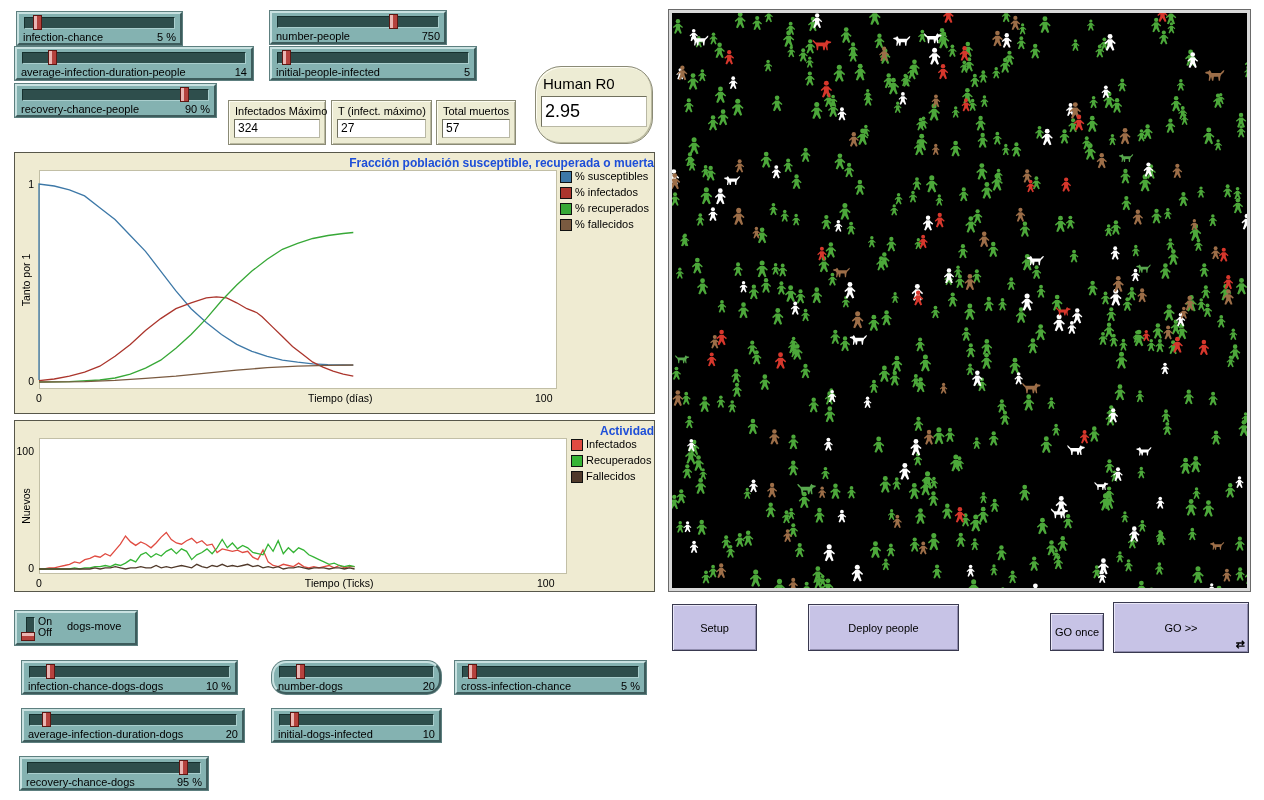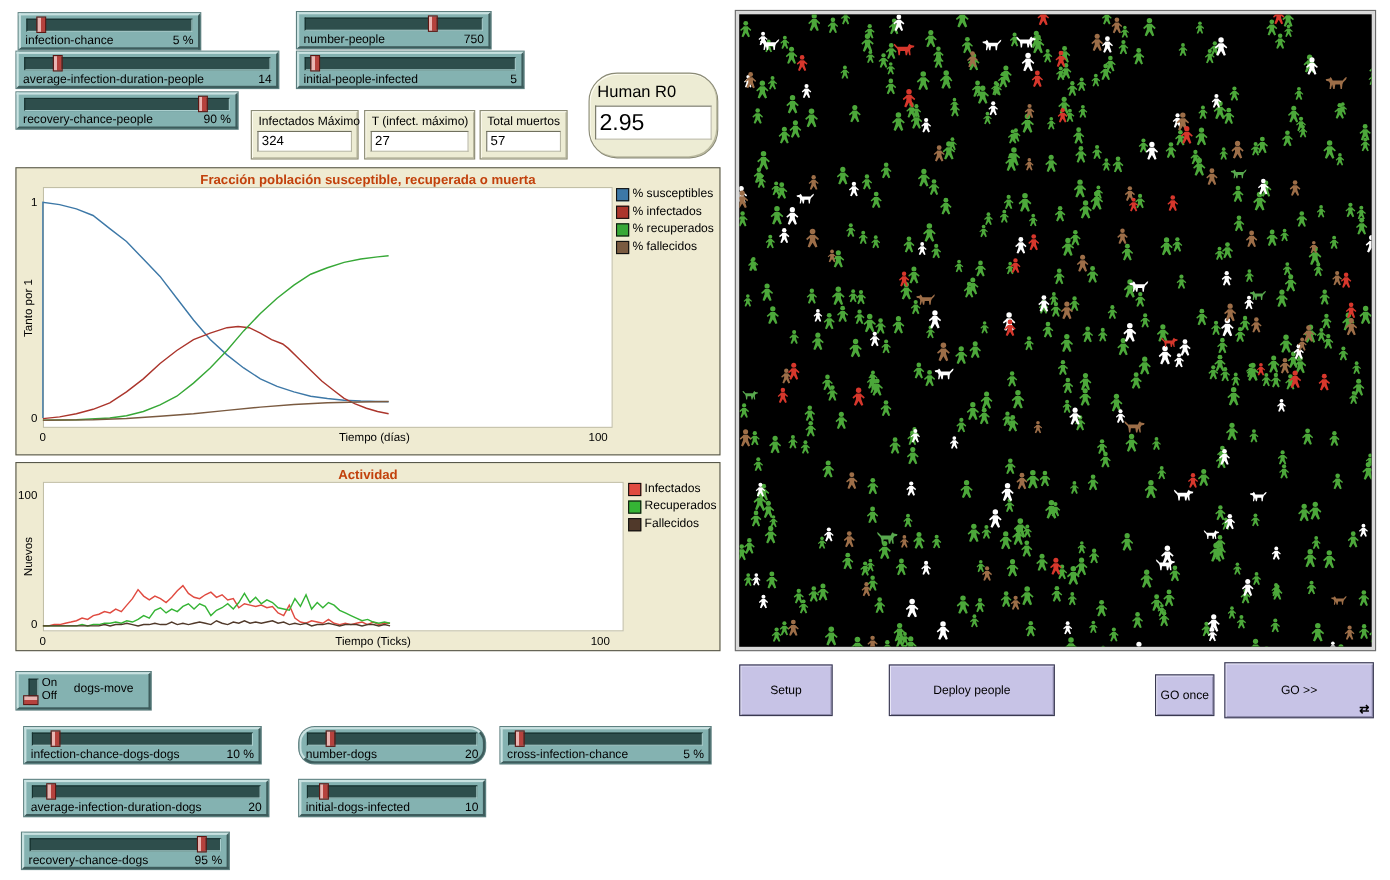--- a/index.html
+++ b/index.html
@@ -22,26 +22,26 @@
     font-size:11px;color:#000;line-height:13px;}
 
   
   .monitor{position:absolute;box-sizing:border-box;background:#edecd4;
     border:1px solid #8a8a76;box-shadow:inset 1px 1px 0 #fdfcf0,inset -1px -1px 0 #b9b89e;
     padding:4px 5px 0 5px;}
   .mtitle{font-size:11px;color:#000;margin:0 0 2px 1px;white-space:nowrap;}
   .mvalue{background:#fff;border:1px solid #b9b8a4;border-top-color:#70705e;border-left-color:#70705e;
     font-size:12px;color:#000;padding:1px 3px;height:15px;line-height:15px;}
   .monitor.large .mtitle{font-size:15px;margin:4px 0 4px 2px;}
-  .monitor.large .mvalue{font-size:21px;height:27px;line-height:27px;}
+  .monitor.large .mvalue{font-size:18px;height:27px;line-height:27px;}
 
   
   .plot{position:absolute;box-sizing:border-box;background:#efebd2;border:1px solid #57574a;}
-  .ptitle{position:absolute;left:0;top:3px;width:100%;text-align:center;
-    font-size:12px;font-weight:bold;color:#c2410c;}
+  .ptitle{position:absolute;left:0;top:3px;width:100%;text-align:right;
+    font-size:12px;font-weight:bold;color:#1d4ed8;}
   .parea{position:absolute;background:#ffffff;border:1px solid #c2bfa6;box-sizing:border-box;}
   .atext{position:absolute;font-size:10.5px;color:#000;white-space:nowrap;}
   .ytick{text-align:right;}
   .xlab{width:160px;text-align:right;}
   .ylab{position:absolute;font-size:10.5px;color:#000;white-space:nowrap;
     transform:translate(-50%,-50%) rotate(-90deg);}
   .legend{position:absolute;display:flex;gap:3px;font-size:11px;color:#000;line-height:13px;}
   .lsw{width:10px;height:10px;border:1px solid #111;margin-top:1px;flex:0 0 auto;}
 
   

